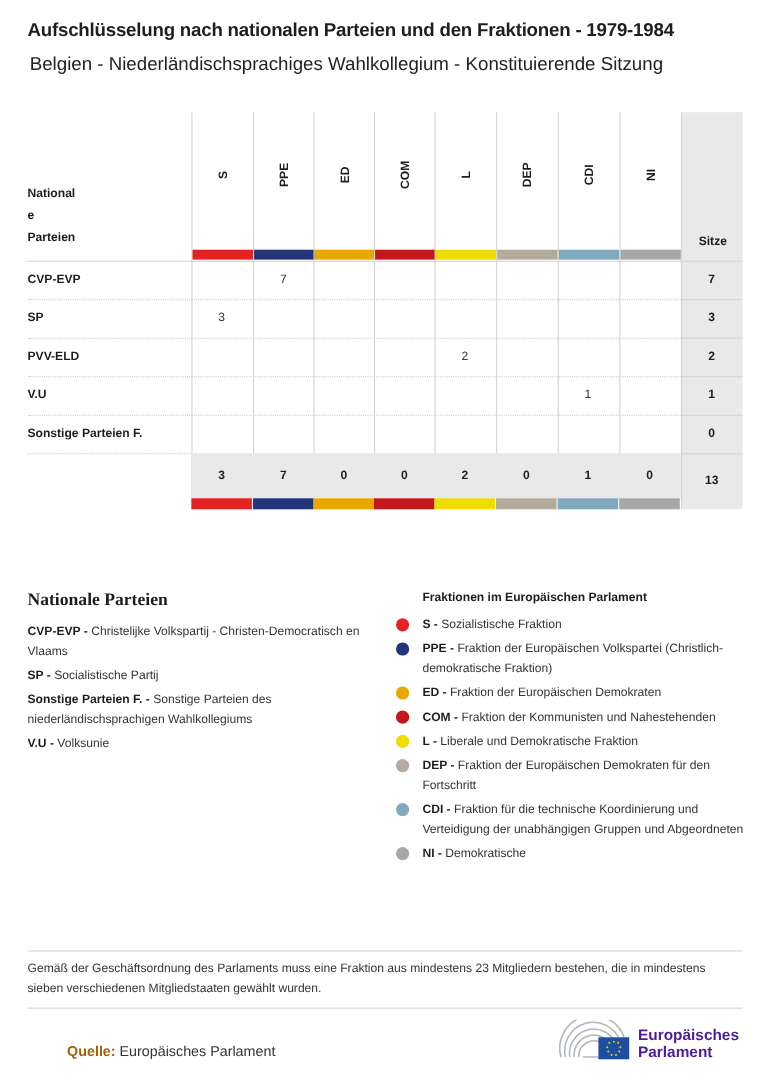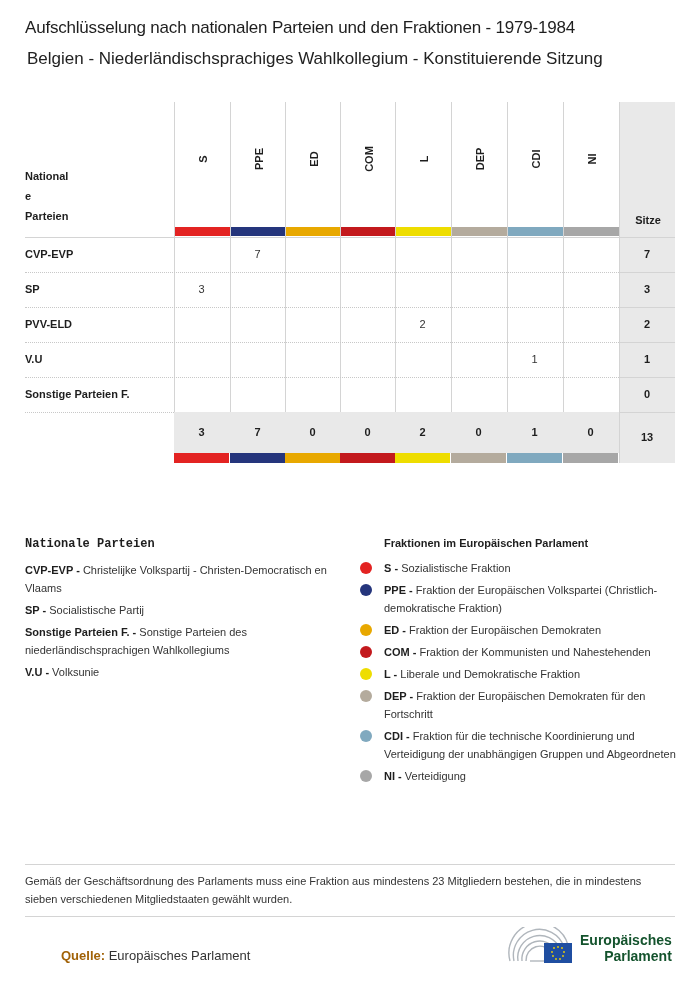--- a/index.html
+++ b/index.html
@@ -1,19 +1,19 @@
 <!DOCTYPE html>
 <html><head>
 <meta charset="utf-8">
 <style>
   * { box-sizing: border-box; margin: 0; padding: 0; }
   html, body { width: 700px; height: 982px; background: #ffffff; overflow: hidden; }
   body { font-family: "Liberation Sans", sans-serif; color: #1e1e1e; position: relative; }
 
-  .title { position: absolute; left: 25px; top: 18px; font-size: 17px; font-weight: normal; letter-spacing: -0.2px; white-space: nowrap; }
+  .title { position: absolute; left: 25px; top: 18px; font-size: 17px; font-weight: bold; letter-spacing: -0.2px; white-space: nowrap; }
   .subtitle { position: absolute; left: 27px; top: 49px; font-size: 17px; font-weight: normal; color: #222; white-space: nowrap; }
 
   
   .tbl { position: absolute; left: 25px; top: 102px; width: 650px; }
   .row-label-hdr { position: absolute; left: 0; top: 64px; width: 140px; font-size: 11px; font-weight: bold; line-height: 20px; }
   .col { position: absolute; top: 0; width: 55px; height: 361px; border-left: 1px solid #d4d4d4; }
   .col-head { position: absolute; left: 0; top: 0; width: 55px; height: 125px; }
   .col-head span { position: absolute; left: 50%; top: 57px; transform: translate(-50%, -50%) rotate(-90deg); font-size: 11px; font-weight: bold; white-space: nowrap; }
   .col-bar { position: absolute; left: 0; top: 125px; width: 55px; height: 9px; }
   .sitze-col { position: absolute; left: 594px; top: 0; width: 56px; height: 361px; background: #e9e9e9; border-left: 1px solid #d4d4d4; }
@@ -28,38 +28,38 @@
   .cell { position: absolute; top: 0; width: 55px; height: 35px; line-height: 35px; text-align: center; font-size: 11px; color: #333; }
   .sitze-cell { position: absolute; left: 594px; top: 0; width: 56px; height: 35px; line-height: 35px; text-align: center; font-size: 11px; font-weight: bold; }
 
   .total-band { position: absolute; left: 149px; top: 310px; width: 445px; height: 41px; background: #e9e9e9; }
   .total-cell { position: absolute; top: 310px; width: 55px; height: 41px; line-height: 41px; text-align: center; font-size: 11px; font-weight: bold; }
   .total-bar { position: absolute; top: 351px; width: 55px; height: 10px; }
   .sitze-total { position: absolute; left: 594px; top: 315px; width: 56px; height: 40px; line-height: 40px; text-align: center; font-size: 11px; font-weight: bold; }
 
   
   .leg-left { position: absolute; left: 25px; top: 537px; width: 310px; }
-  .leg-left h3 { font-family: Liberation Mono, monospace; font-size: 12px; font-weight: bold; margin-bottom: 10px; }
+  .leg-left h3 { font-family: Liberation Serif, serif; font-size: 16px; font-weight: bold; margin-bottom: 10px; }
   .leg-item { font-size: 11px; line-height: 18px; margin-bottom: 4px; color: #333; }
   .leg-item b { color: #1e1e1e; }
 
   
   .leg-right { position: absolute; left: 360px; top: 537px; width: 320px; }
   .leg-right h3 { font-size: 11px; font-weight: bold; margin-bottom: 10px; margin-left: 24px; }
   .leg-r-item { position: relative; padding-left: 24px; font-size: 11px; line-height: 18px; margin-bottom: 4px; color: #333; }
   .leg-r-item b { color: #1e1e1e; }
   .dot { position: absolute; left: 0; top: 3px; width: 12px; height: 12px; border-radius: 50%; }
 
   .foot-line { position: absolute; left: 25px; width: 650px; border-top: 1px solid #d4d4d4; }
   .note { position: absolute; left: 25px; top: 872px; width: 650px; font-size: 11px; line-height: 18px; color: #333; }
   .source { position: absolute; left: 25px; top: 948px; font-size: 13px; color: #333; }
   .source b { color: #a16207; margin-left: 36px; }
 
   .logo { position: absolute; left: 508px; top: 927px; width: 170px; height: 40px; }
-  .logo-text { position: absolute; left: 72px; top: 5px; font-size: 14px; font-weight: bold; color: #14532d; line-height: 16px; text-align: right; }
+  .logo-text { position: absolute; left: 72px; top: 5px; font-size: 14px; font-weight: bold; color: #4c1d95; line-height: 16px; }
 </style>
 </head>
 <body>
 
 <div class="title">Aufschlüsselung nach nationalen Parteien und den Fraktionen - 1979-1984</div>
 <div class="subtitle">Belgien - Niederländischsprachiges Wahlkollegium - Konstituierende Sitzung</div>
 
 <div class="tbl">
   <div class="row-label-hdr">
     <div>National</div>
@@ -228,21 +228,21 @@
 
 <div class="leg-right">
   <h3>Fraktionen im Europäischen Parlament</h3>
   <div class="leg-r-item"><span class="dot" style="background:#e32322"></span><b>S - </b><span>Sozialistische Fraktion</span></div>
   <div class="leg-r-item"><span class="dot" style="background:#25357c"></span><b>PPE - </b><span>Fraktion der Europäischen Volkspartei (Christlich-demokratische Fraktion)</span></div>
   <div class="leg-r-item"><span class="dot" style="background:#e8a800"></span><b>ED - </b><span>Fraktion der Europäischen Demokraten</span></div>
   <div class="leg-r-item"><span class="dot" style="background:#c3191d"></span><b>COM - </b><span>Fraktion der Kommunisten und Nahestehenden</span></div>
   <div class="leg-r-item"><span class="dot" style="background:#eedd00"></span><b>L - </b><span>Liberale und Demokratische Fraktion</span></div>
   <div class="leg-r-item"><span class="dot" style="background:#b4ab9d"></span><b>DEP - </b><span>Fraktion der Europäischen Demokraten für den Fortschritt</span></div>
   <div class="leg-r-item"><span class="dot" style="background:#80a9bf"></span><b>CDI - </b><span>Fraktion für die technische Koordinierung und Verteidigung der unabhängigen Gruppen und Abgeordneten</span></div>
-  <div class="leg-r-item"><span class="dot" style="background:#a7a7a7"></span><b>NI - </b><span>Verteidigung</span></div>
+  <div class="leg-r-item"><span class="dot" style="background:#a7a7a7"></span><b>NI - </b><span>Demokratische</span></div>
 </div>
 
 <div class="foot-line" style="top:864px"></div>
 <div class="note">Gemäß der Geschäftsordnung des Parlaments muss eine Fraktion aus mindestens 23 Mitgliedern bestehen, die in mindestens sieben verschiedenen Mitgliedstaaten gewählt wurden.</div>
 <div class="foot-line" style="top:916px"></div>
 
 <div class="source"><b>Quelle:</b><span> Europäisches Parlament</span></div>
 
 <div class="logo">
   <svg width="66" height="40" viewBox="0 0 66 40">

